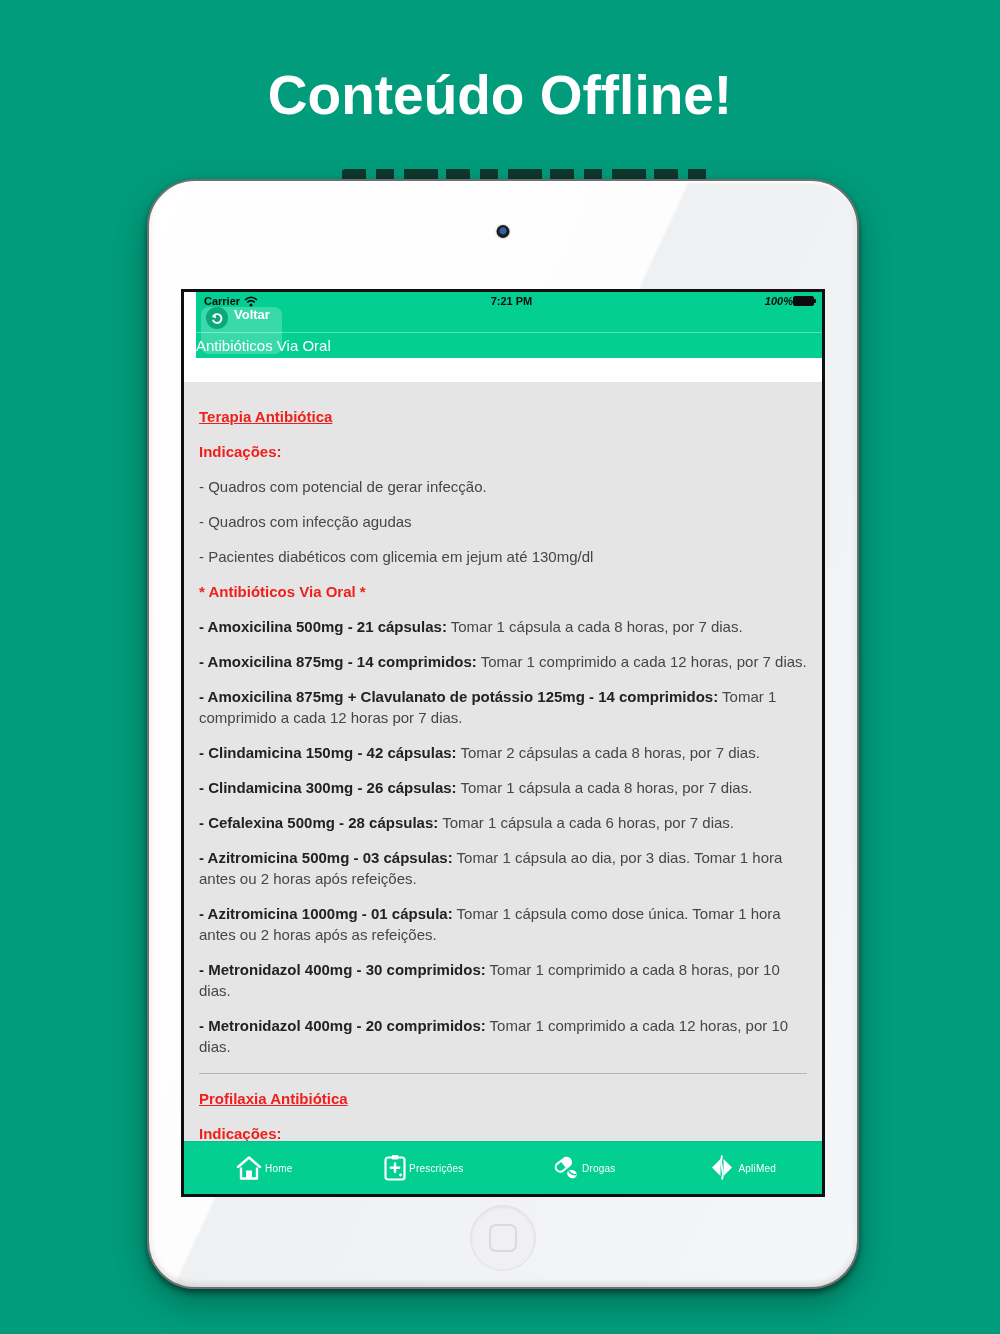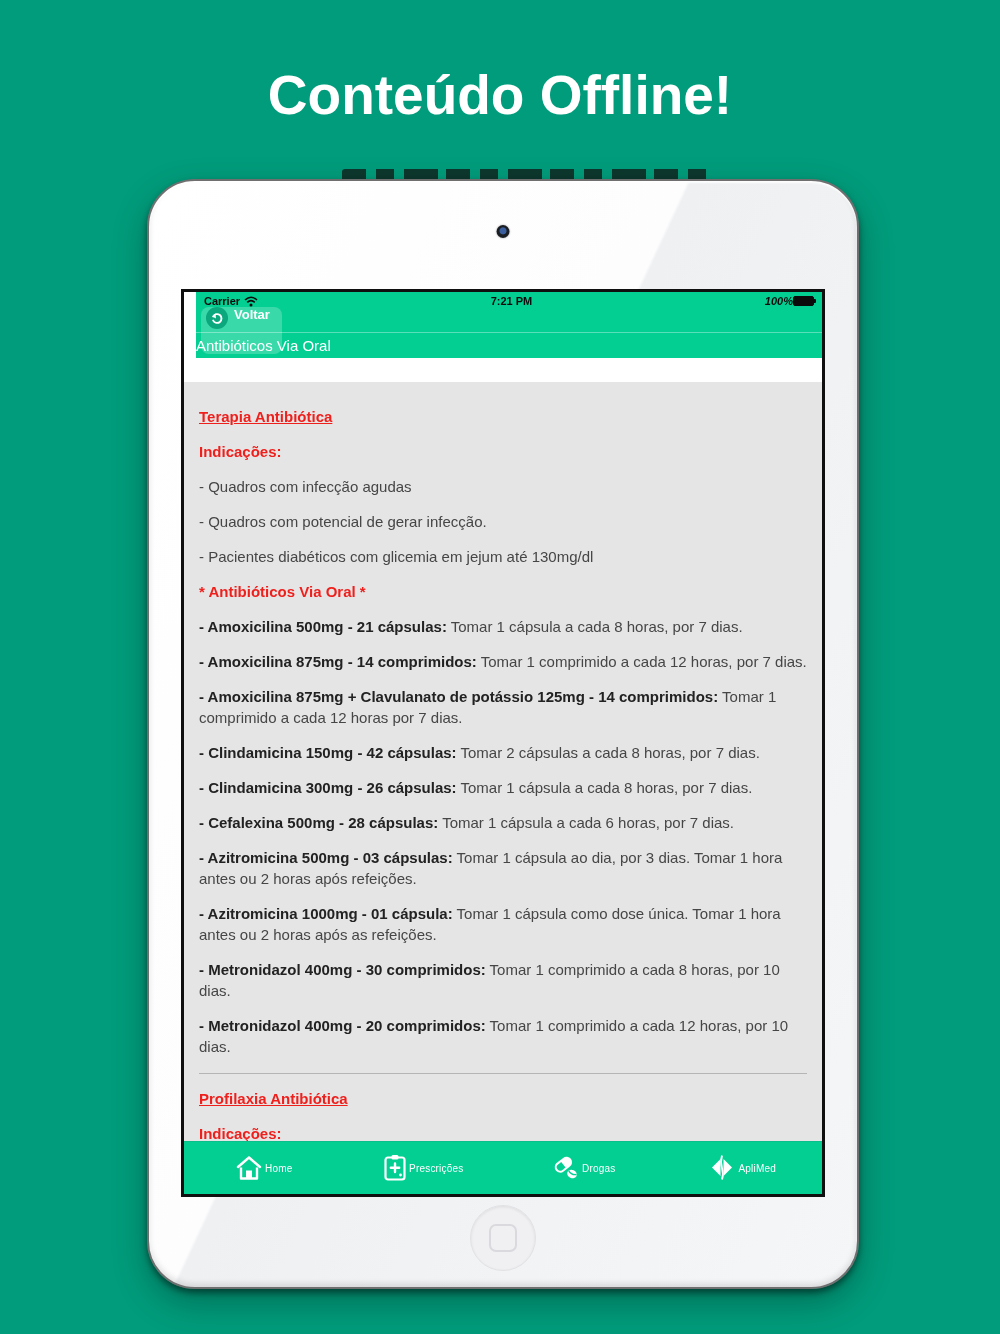--- a/index.html
+++ b/index.html
@@ -167,22 +167,22 @@
         </span>
         <span>Voltar</span>
       </div>
 
       <div class="nav-title">Antibióticos Via Oral</div>
     </div>
 
     <div class="content">
       <p class="red-heading">Terapia Antibiótica</p>
       <p class="red-label">Indicações:</p>
+      <p>- Quadros com potencial de gerar infecção.</p>
       <p>- Quadros com infecção agudas</p>
-      <p>- Quadros com potencial de gerar infecção.</p>
       <p>- Pacientes diabéticos com glicemia em jejum até 130mg/dl</p>
       <p class="red-label">* Antibióticos Via Oral *</p>
 
       <p><span class="drug-name">- Amoxicilina 500mg - 21 cápsulas:</span><span> Tomar 1 cápsula a cada 8 horas, por 7 dias.</span></p>
       <p><span class="drug-name">- Amoxicilina 875mg - 14 comprimidos:</span><span> Tomar 1 comprimido a cada 12 horas, por 7 dias.</span></p>
       <p><span class="drug-name">- Amoxicilina 875mg + Clavulanato de potássio 125mg - 14 comprimidos:</span><span> Tomar 1 comprimido a cada 12 horas por 7 dias.</span></p>
       <p><span class="drug-name">- Clindamicina 150mg - 42 cápsulas:</span><span> Tomar 2 cápsulas a cada 8 horas, por 7 dias.</span></p>
       <p><span class="drug-name">- Clindamicina 300mg - 26 cápsulas:</span><span> Tomar 1 cápsula a cada 8 horas, por 7 dias.</span></p>
       <p><span class="drug-name">- Cefalexina 500mg - 28 cápsulas:</span><span> Tomar 1 cápsula a cada 6 horas, por 7 dias.</span></p>
       <p><span class="drug-name">- Azitromicina 500mg - 03 cápsulas:</span><span> Tomar 1 cápsula ao dia, por 3 dias. Tomar 1 hora antes ou 2 horas após refeições.</span></p>

